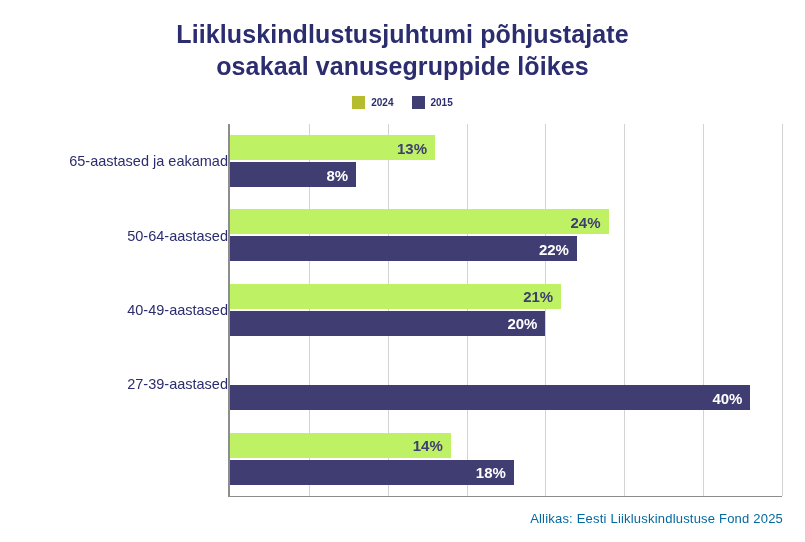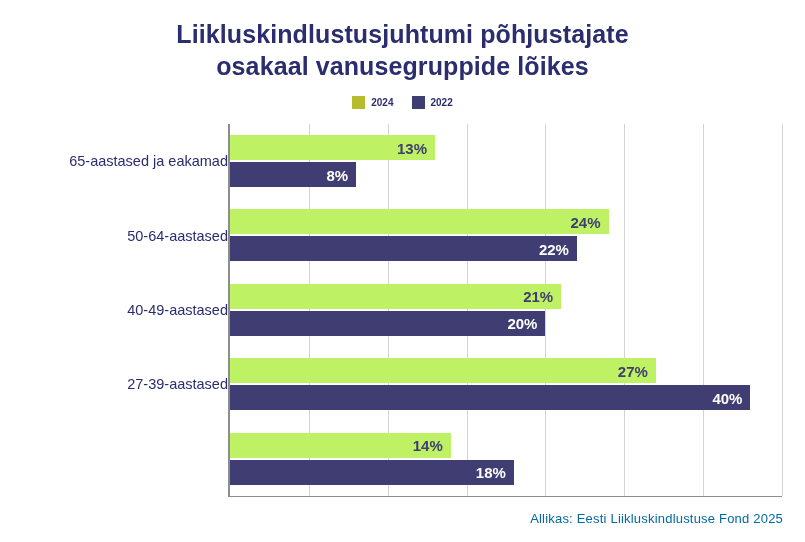--- a/index.html
+++ b/index.html
@@ -163,21 +163,21 @@
     <span class="line">osakaal vanusegruppide lõikes</span>
   </div>
 
   <div class="legend">
     <div class="legend-item">
       <span class="legend-swatch" style="background:#b5bd2e"></span>
       <span class="legend-label">2024</span>
     </div>
     <div class="legend-item">
       <span class="legend-swatch" style="background:#3f3d72"></span>
-      <span class="legend-label">2022</span>
+      <span class="legend-label">2015</span>
     </div>
   </div>
 
   <div class="cat-axis" id="cat-axis">
       <div class="cat-label" style="top: 37.2px;">65-aastased ja eakamad</div>
       <div class="cat-label" style="top: 111.6px;">50-64-aastased</div>
       <div class="cat-label" style="top: 186px;">40-49-aastased</div>
       <div class="cat-label" style="top: 260.4px;">27-39-aastased</div>
     </div>
 
@@ -208,23 +208,20 @@
       </div>
       <div class="group" style="top: 148.8px; height: 74.4px;">
         <div class="bar y2024" style="width: 331.2px;">
           <span class="bar-label">21%</span>
         </div>
         <div class="bar y2014" style="width: 315.429px;">
           <span class="bar-label">20%</span>
         </div>
       </div>
       <div class="group" style="top: 223.2px; height: 74.4px;">
-        <div class="bar y2024" style="width: 425.829px;">
-          <span class="bar-label">27%</span>
-        </div>
         <div class="bar y2014" style="width: 520.457px;">
           <span class="bar-label">40%</span>
         </div>
       </div>
       <div class="group" style="top: 297.6px; height: 74.4px;">
         <div class="bar y2024" style="width: 220.8px;">
           <span class="bar-label">14%</span>
         </div>
         <div class="bar y2014" style="width: 283.886px;">
           <span class="bar-label">18%</span>

